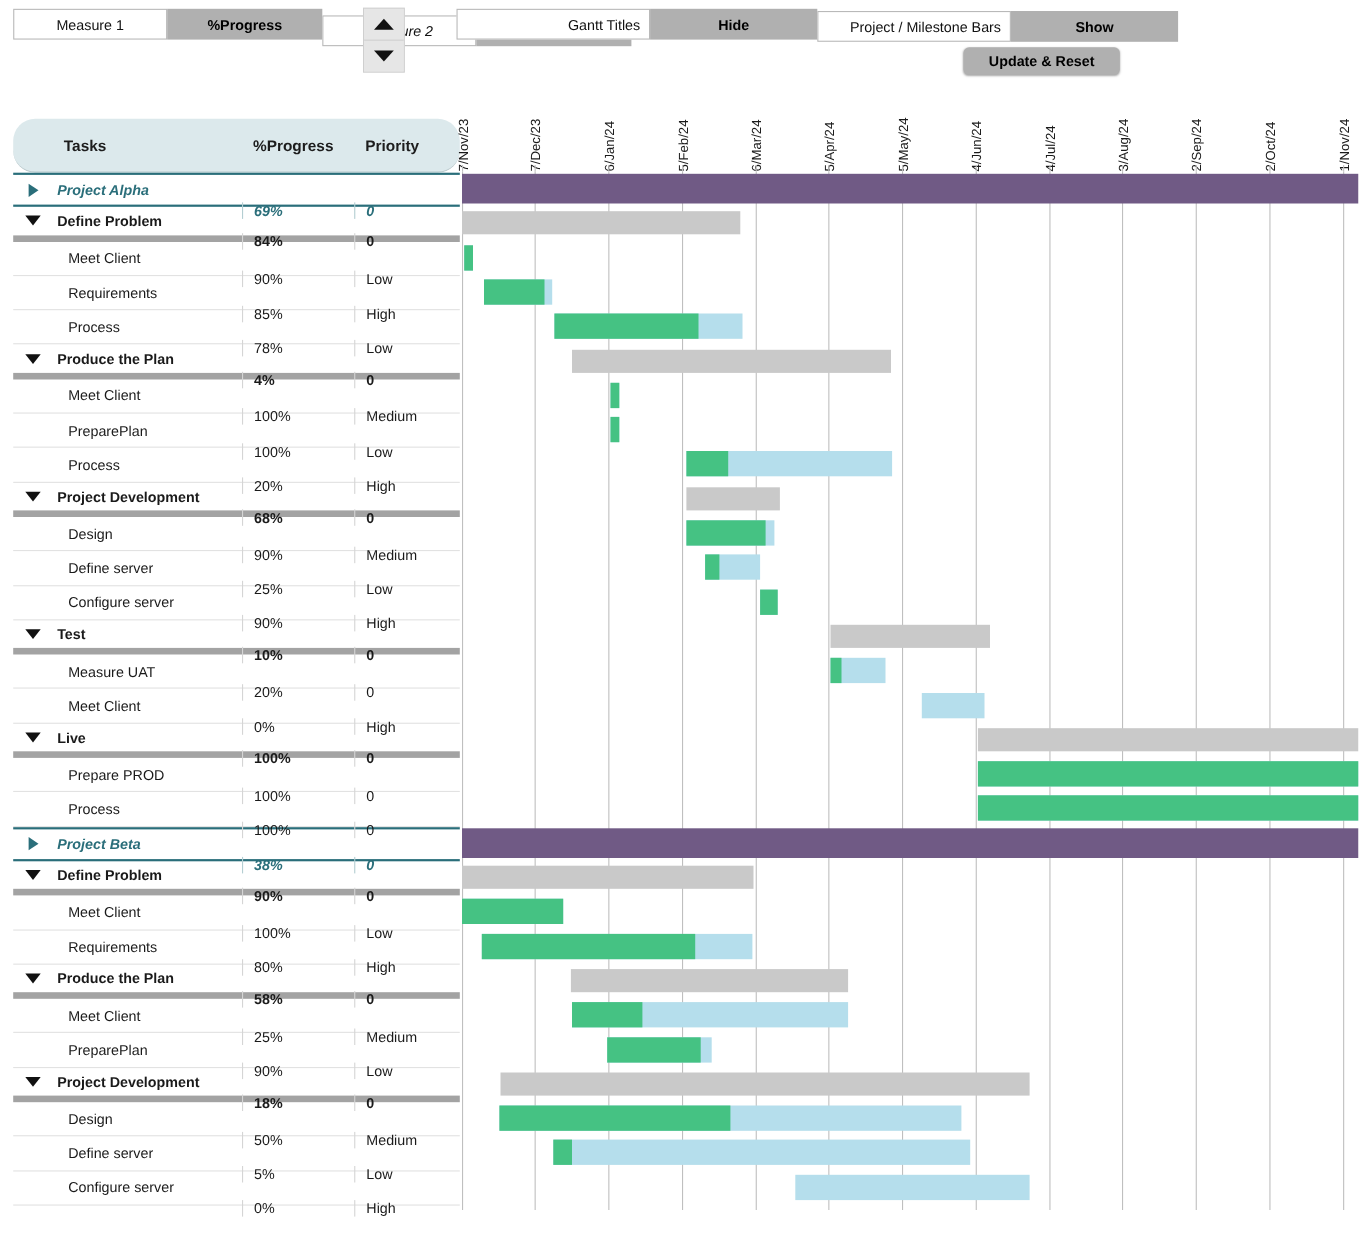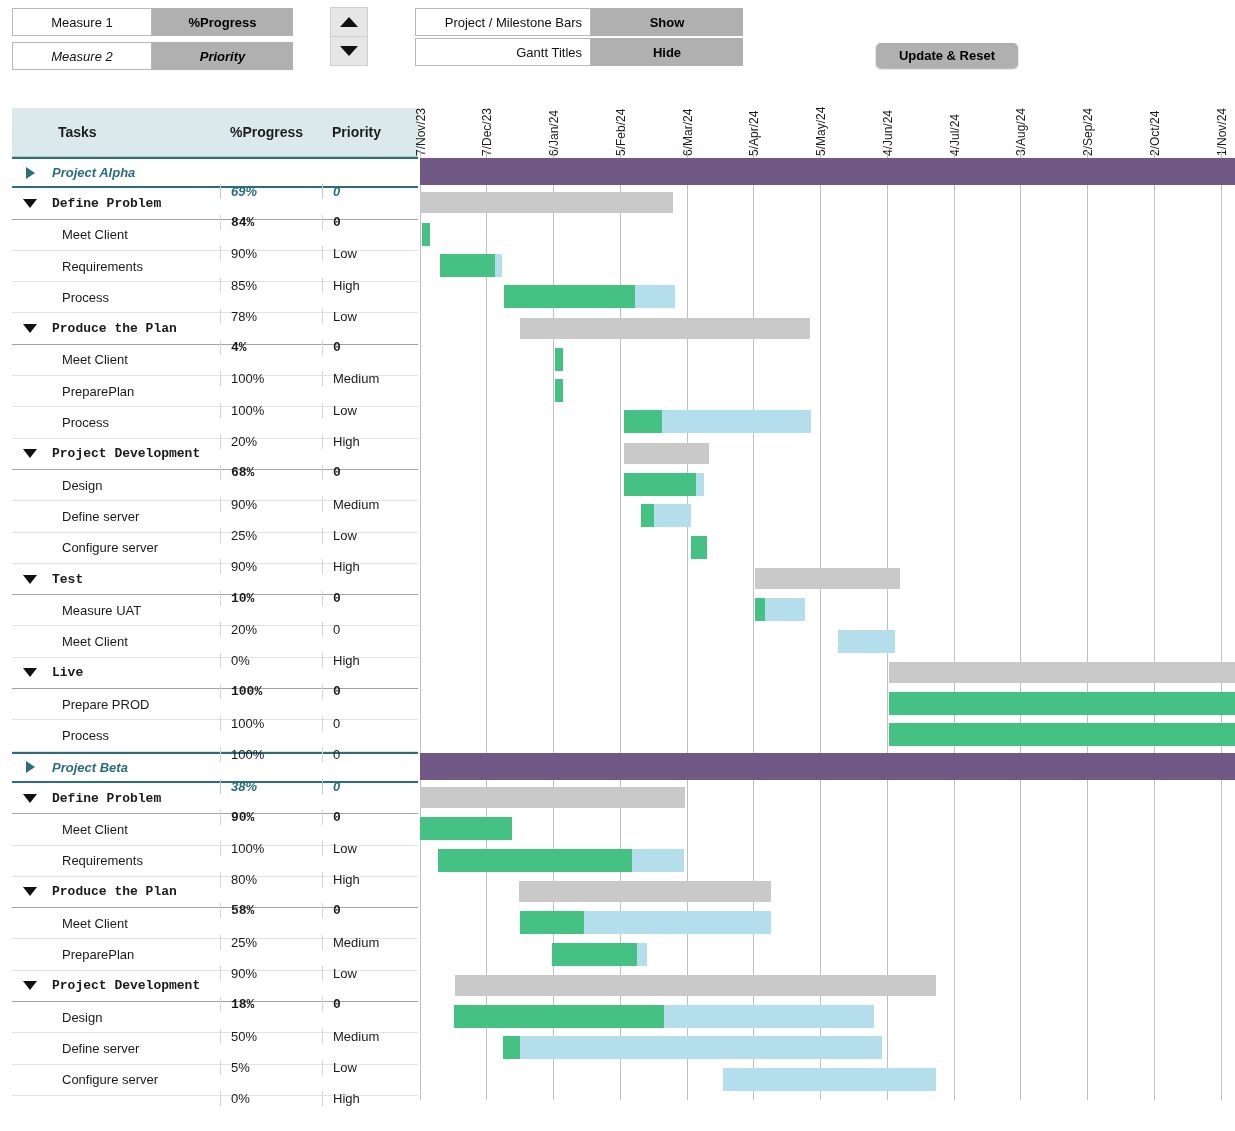--- a/index.html
+++ b/index.html
@@ -5,21 +5,21 @@
   html,body{margin:0;padding:0;background:#ffffff;}
   body{
     width:1235px;height:1131px;position:relative;
     font-family:"Liberation Sans","DejaVu Sans",sans-serif;
     font-size:13px;color:#1a1a1a;overflow:hidden;
   }
 
   
   #toolbar{position:absolute;left:0;top:0;width:1235px;height:80px;}
 
-  .ctl-group{position:absolute;display:flex;flex-direction:column;}
+  .ctl-group{position:absolute;display:flex;flex-direction:row;}
   .ctl-row{display:flex;align-items:stretch;}
 
   .ctl-label{
     background:#ffffff;border:1px solid #b9b9b9;
     display:flex;align-items:center;justify-content:flex-end;
     padding:0 8px;font-size:13px;color:#111;box-sizing:border-box;
   }
   .ctl-label.center{justify-content:center;}
   .ctl-value{
     background:#b0b0b0;color:#000;font-weight:bold;font-size:13px;
@@ -61,36 +61,37 @@
     display:flex;align-items:center;justify-content:center;
     box-shadow:0 1px 2px rgba(0,0,0,.35);
   }
 
   
   #task-table{position:absolute;left:12px;top:108px;width:406px;}
   .thead{
     height:48px;background:#dce9ec;display:flex;align-items:center;
     font-weight:bold;font-size:14px;color:#1d1d1d;
     border-bottom:1px solid #b7c7ca;
+    border-radius:20px;
   }
   .c-toggle{width:36px;flex:0 0 36px;display:flex;align-items:center;justify-content:center;}
   .c-task{width:172px;flex:0 0 172px;padding-left:4px;box-sizing:border-box;}
   .c-prog{width:102px;flex:0 0 102px;text-align:left;padding-left:10px;box-sizing:border-box;}
   .c-prio{width:96px;flex:0 0 96px;text-align:left;padding-left:10px;box-sizing:border-box;}
 
   .thead .c-task{padding-left:10px;}
 
   .trow{height:31.3px;display:flex;align-items:center;font-size:13px;box-sizing:border-box;}
   .trow .c-task{padding-left:14px;}
   .trow .c-prog,.trow .c-prio{border-left:1px solid #d5d5d5;margin-top:38px;}
 
   .trow.level-task{border-bottom:1px solid #e2e2e2;}
   .trow.level-task .c-task{color:#1a1a1a;}
 
-  .trow.level-group{font-weight:bold;border-bottom:1px solid #a3a3a3;font-family:Liberation Mono, monospace;}
+  .trow.level-group{font-weight:bold;border-bottom:6px solid #a3a3a3;}
   .trow.level-group .c-task{padding-left:4px;}
 
   .trow.level-project{
     color:#2a6e7a;font-weight:bold;font-style:italic;
     border-top:2px solid #2a6e7a;border-bottom:2px solid #2a6e7a;
   }
   .trow.level-project .c-task{padding-left:4px;font-style:italic;}
   .trow.level-project .c-prog,.trow.level-project .c-prio{border-left:1px solid #b4ced2;}
 
   .caret-right{width:0;height:0;border-top:6px solid transparent;border-bottom:6px solid transparent;
@@ -146,26 +147,26 @@
     <div class="spin-btn">
       <div class="tri-up"></div>
     </div>
     <div class="spin-btn">
       <div class="tri-down"></div>
     </div>
   </div>
 
   <div class="ctl-group" id="titles-group">
     <div class="ctl-row">
+      <div class="ctl-label">Gantt Titles</div>
+      <div class="ctl-value">Hide</div>
+    </div>
+    <div class="ctl-row">
       <div class="ctl-label">Project / Milestone Bars</div>
       <div class="ctl-value">Show</div>
-    </div>
-    <div class="ctl-row">
-      <div class="ctl-label">Gantt Titles</div>
-      <div class="ctl-value">Hide</div>
     </div>
   </div>
 
 
   <div id="update-reset">Update &amp; Reset</div>
 </div>
 
 <div id="task-table">
   <div class="thead">
     <div class="c-toggle"></div>

